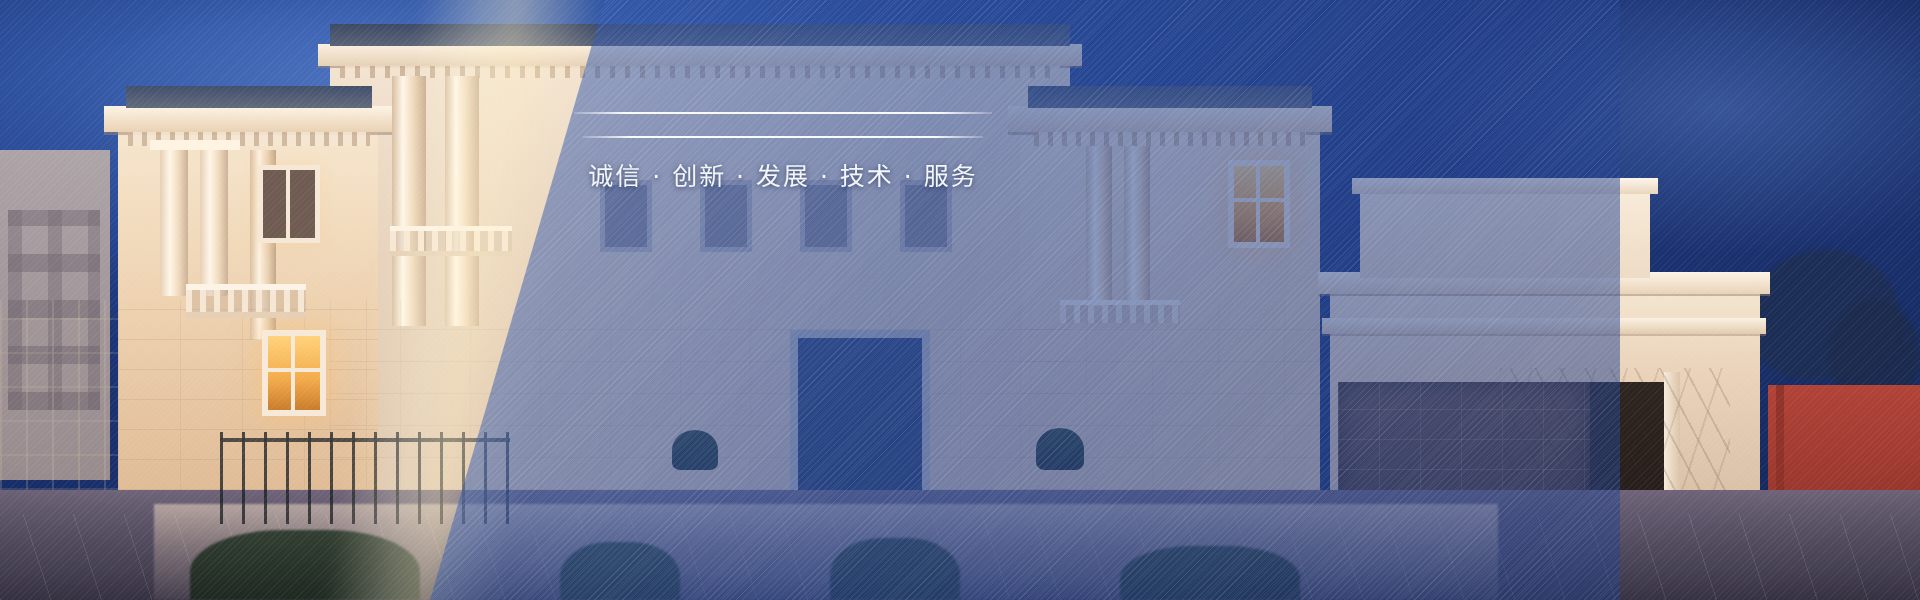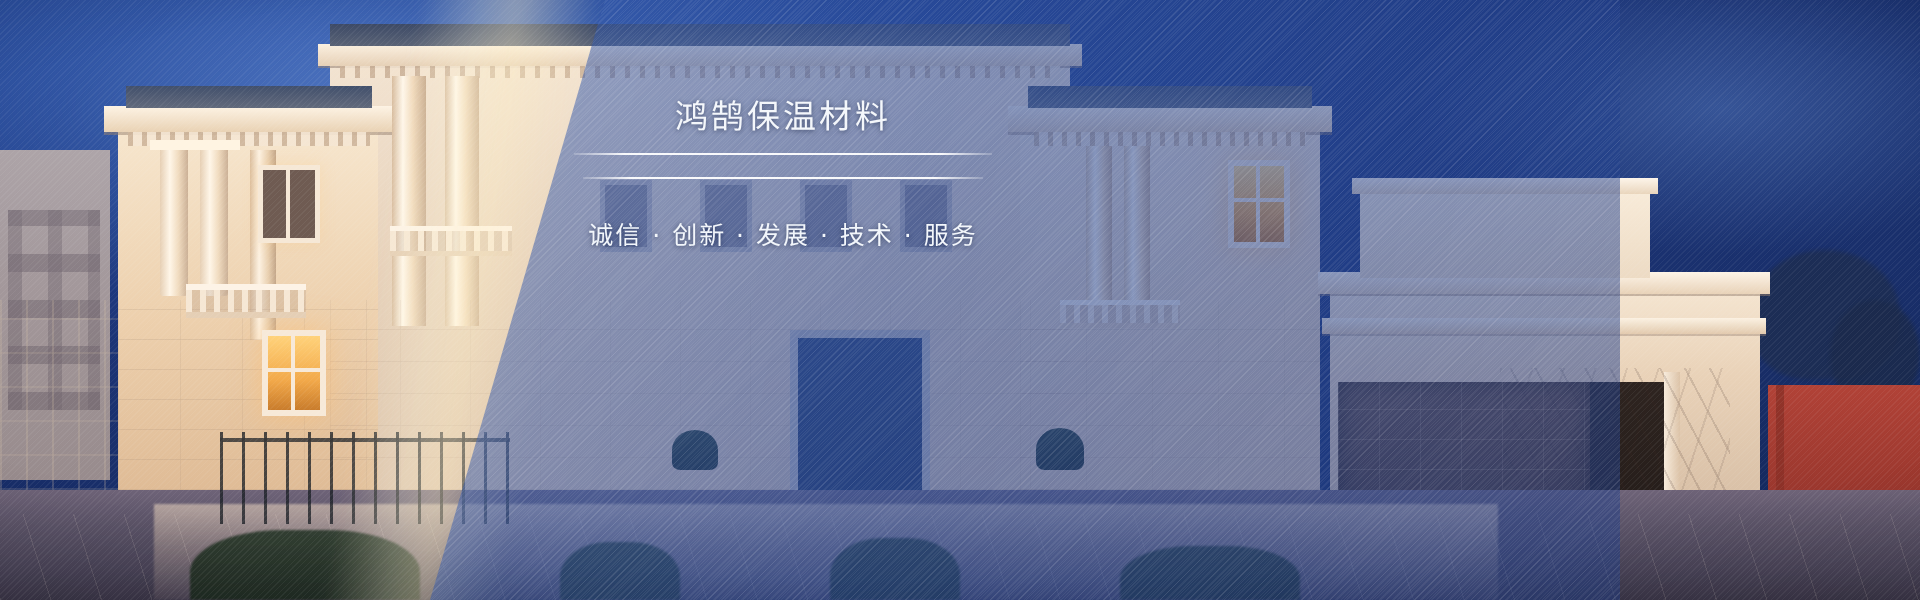--- a/index.html
+++ b/index.html
@@ -118,21 +118,21 @@
     font-weight:bold;
     letter-spacing:1px;
     line-height:1.18;
     color:#fff21e;
     white-space:nowrap;
     text-shadow:
       3px 3px 0 rgba(255,255,255,.85),
       4px 4px 6px rgba(40,60,120,.55);
   }
   .tagline{
-    margin-top:36px;
+    margin-top:18px;
     color:#f2f6fb;
     font-size:25px;
     letter-spacing:2px;
     white-space:nowrap;
     text-shadow:0 1px 5px rgba(10,20,50,.6);
   }
 </style>
 </head>
 <body>
 
@@ -323,21 +323,20 @@
   <div class="light-shaft"></div>
 
   <div class="panel">
     <div class="panel-hatch"></div>
   </div>
 
   <div class="hatch"></div>
   <div class="vignette"></div>
 
   <div class="content">
-    <div class="company">鸿鹄保温材料</div>
     <div class="rule"></div>
     <div class="headline">
     </div>
     <div class="rule lower"></div>
     <div class="tagline">诚信 · 创新 · 发展 · 技术 · 服务</div>
   </div>
 
 </div>
 
 </body></html>

